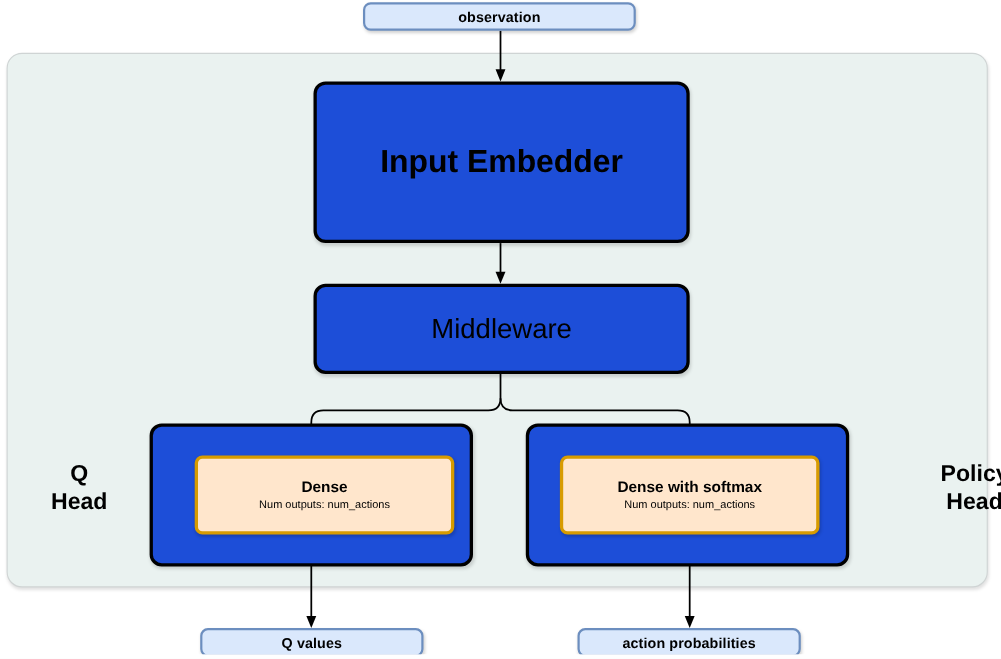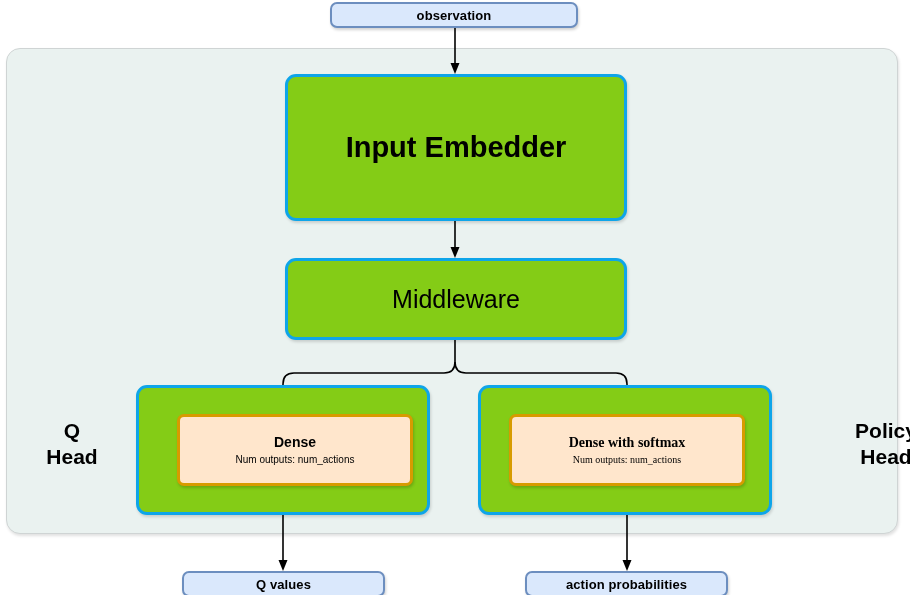--- a/index.html
+++ b/index.html
@@ -48,22 +48,22 @@
     font-size: 13px;
     font-weight: bold;
     letter-spacing: 0.1px;
     box-shadow: 1px 2px 3px rgba(0,0,0,0.18);
   }
   #observation-box { left: 330px; top: 2px;  width: 248px; height: 26px; }
   #q-values-box    { left: 182px; top: 571px; width: 203px; height: 26px; }
   #action-prob-box { left: 525px; top: 571px; width: 203px; height: 26px; }
   
   .green-box {
-    background: #84cc16;
-    border: 3px solid #0ea5e9;
+    background: #1d4ed8;
+    border: 3px solid #000000;
     border-radius: 11px;
     box-shadow: 1px 2px 3px rgba(0,0,0,0.15);
   }
   #input-embedder-box {
     left: 285px; top: 74px; width: 342px; height: 147px;
     font-size: 29px; font-weight: bold;
   }
   #middleware-box {
     left: 285px; top: 258px; width: 342px; height: 82px;
     font-size: 25px; font-weight: normal;
@@ -72,21 +72,21 @@
   #policy-head-box { left: 478px; top: 385px; width: 294px; height: 130px; }
   
   .orange-box {
     background: #ffe6cc;
     border: 3px solid #d79b00;
     border-radius: 7px;
     box-shadow: 1px 2px 3px rgba(0,0,0,0.18);
     line-height: 1.38;
   }
   #dense-box         { left: 177px; top: 414px; width: 236px; height: 72px; }
-  #dense-softmax-box { left: 509px; top: 414px; width: 236px; height: 72px; font-family: Liberation Serif, serif; }
+  #dense-softmax-box { left: 509px; top: 414px; width: 236px; height: 72px; }
   .orange-title {
     font-size: 14px;
     font-weight: bold;
   }
   .orange-sub {
     font-size: 10px;
     font-weight: normal;
   }
   
   .head-label {

